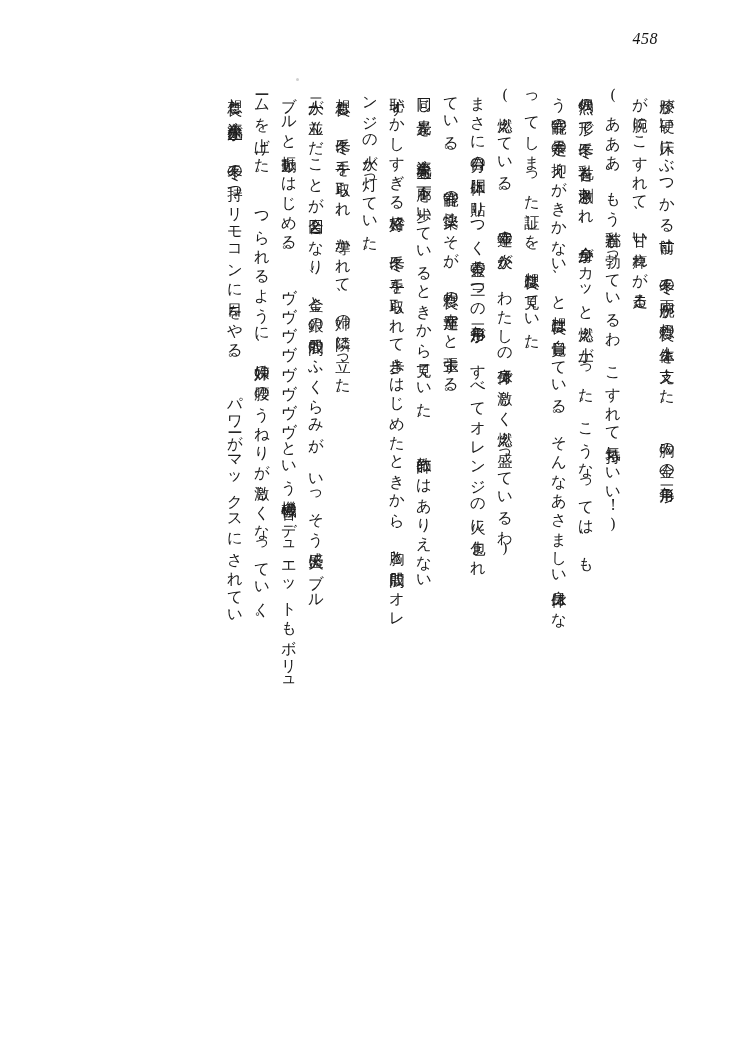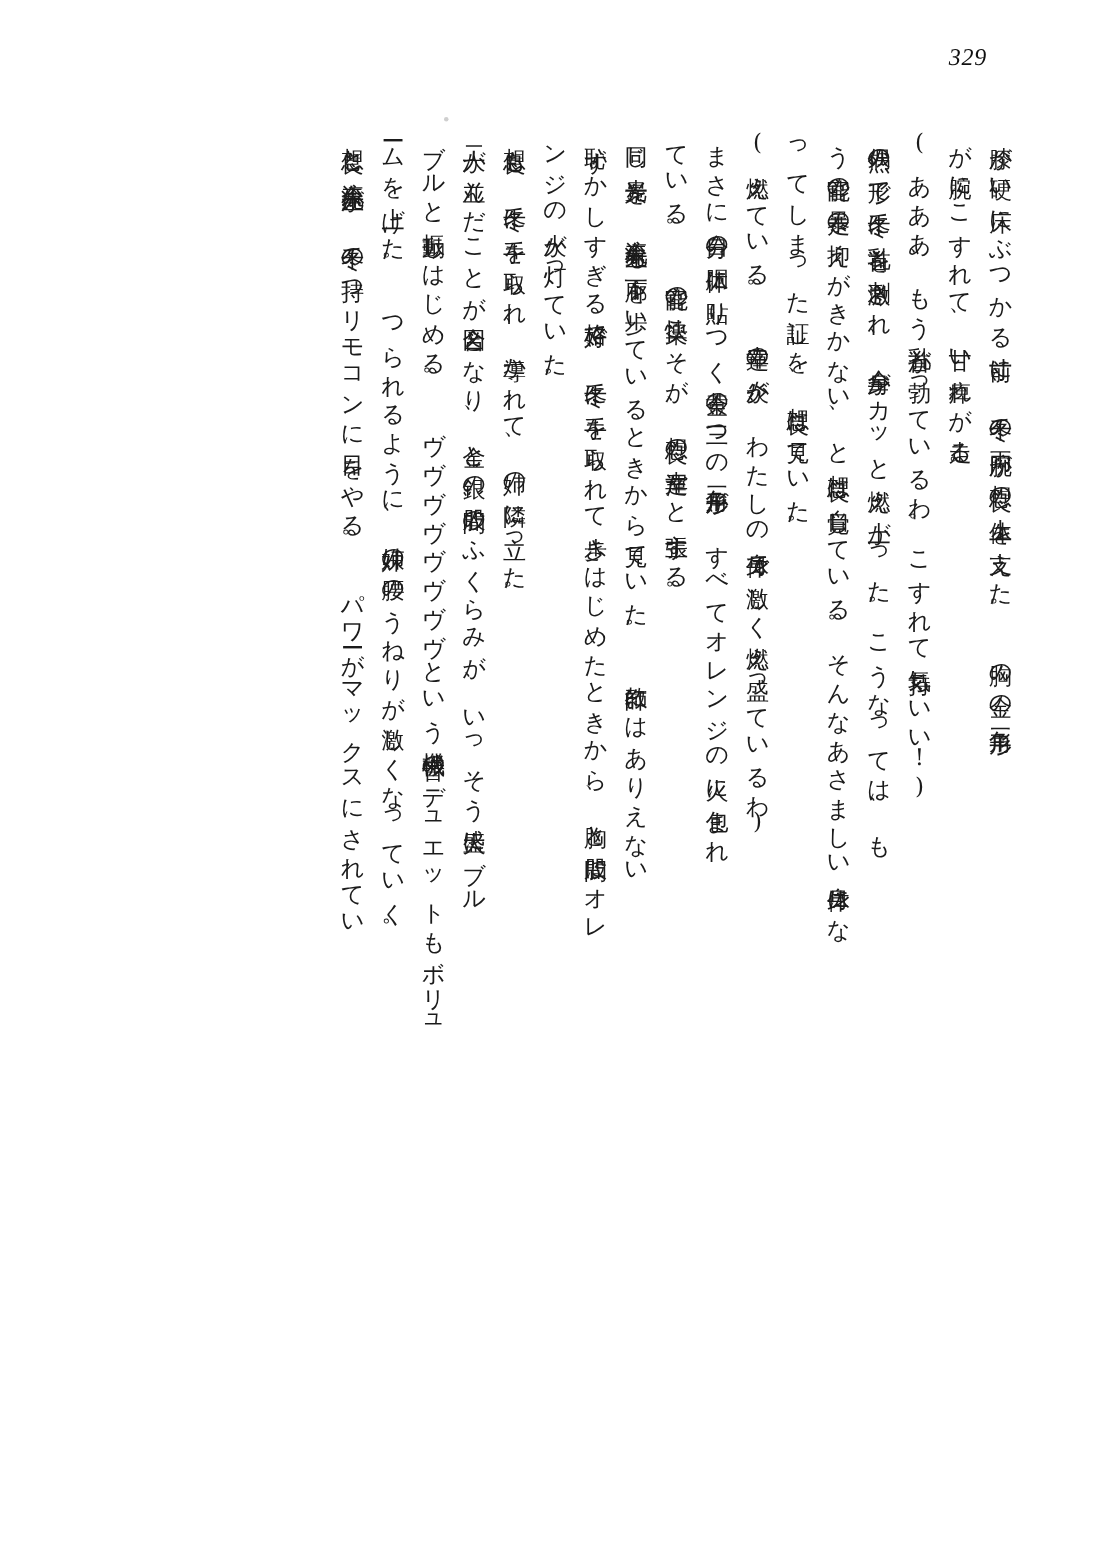--- a/index.html
+++ b/index.html
@@ -73,21 +73,21 @@
     border-radius: 50%;
     top: 78px;
     left: 296px;
   }
 </style>
 </head>
 <body>
 
 <div class="page">
 
-  <div class="page-number">329</div>
+  <div class="page-number">458</div>
 
   <div class="speck"></div>
 
   <div class="text-block">
     <div class="column">膝が硬い床にぶつかる寸前に、千冬の両腕が想良の上体を支えた。　胸の金の三角形</div>
     <div class="column">が腕にこすれて、甘い痺れが走る。</div>
     <div class="column">(あああ、もう乳首が勃っているわ。こすれて気持ちいい!)</div>
     <div class="column">偶然の形で千冬に乳首を刺激され、全身がカッと燃え上がった。こうなっては、も</div>
     <div class="column">う官能の暴走の抑えがきかない、と想良は自覚している。そんなあさましい身体にな</div>
     <div class="column">ってしまった証しを、想良は見ていた。</div>

